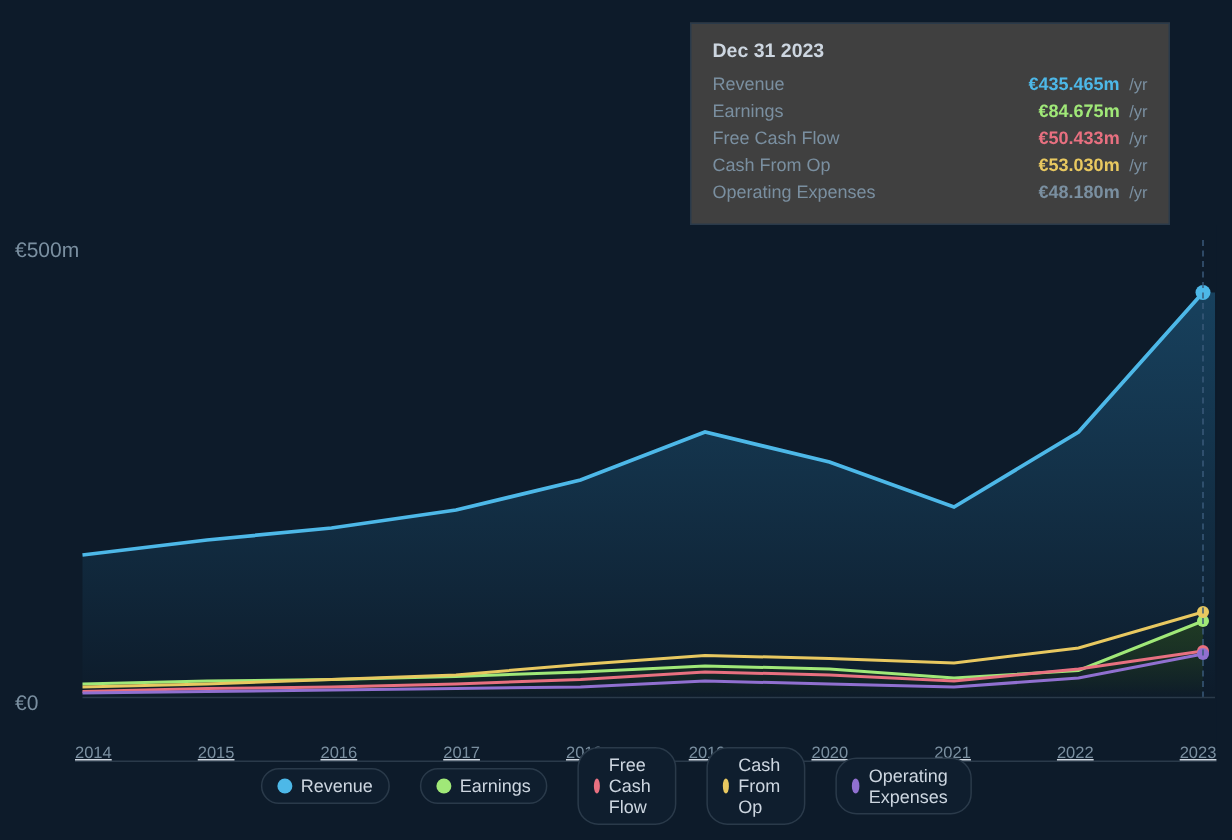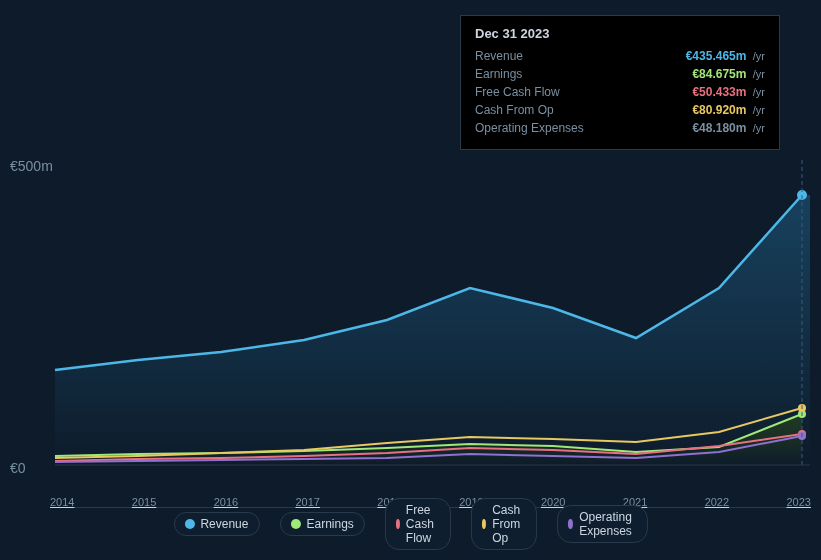--- a/index.html
+++ b/index.html
@@ -17,21 +17,21 @@
       position: relative;
       width: 821px;
       height: 560px;
     }
 
     
     .tooltip-card {
       position: absolute;
       top: 15px;
       left: 460px;
-      background: #000000;
+      background: #404040;
       border: 1px solid #2a3a4a;
       padding: 10px 14px;
       width: 320px;
       z-index: 10;
     }
 
     .tooltip-date {
       color: #cdd6e0;
       font-size: 13px;
       font-weight: bold;
@@ -182,21 +182,21 @@
       <span class="tooltip-label">Free Cash Flow</span>
       <span>
         <span class="tooltip-value free-cash">€50.433m</span>
         <span class="tooltip-per-yr">/yr</span>
       </span>
     </div>
 
     <div class="tooltip-row">
       <span class="tooltip-label">Cash From Op</span>
       <span>
-        <span class="tooltip-value cash-op">€80.920m</span>
+        <span class="tooltip-value cash-op">€53.030m</span>
         <span class="tooltip-per-yr">/yr</span>
       </span>
     </div>
 
     <div class="tooltip-row">
       <span class="tooltip-label">Operating Expenses</span>
       <span>
         <span class="tooltip-value op-exp">€48.180m</span>
         <span class="tooltip-per-yr">/yr</span>
       </span>

